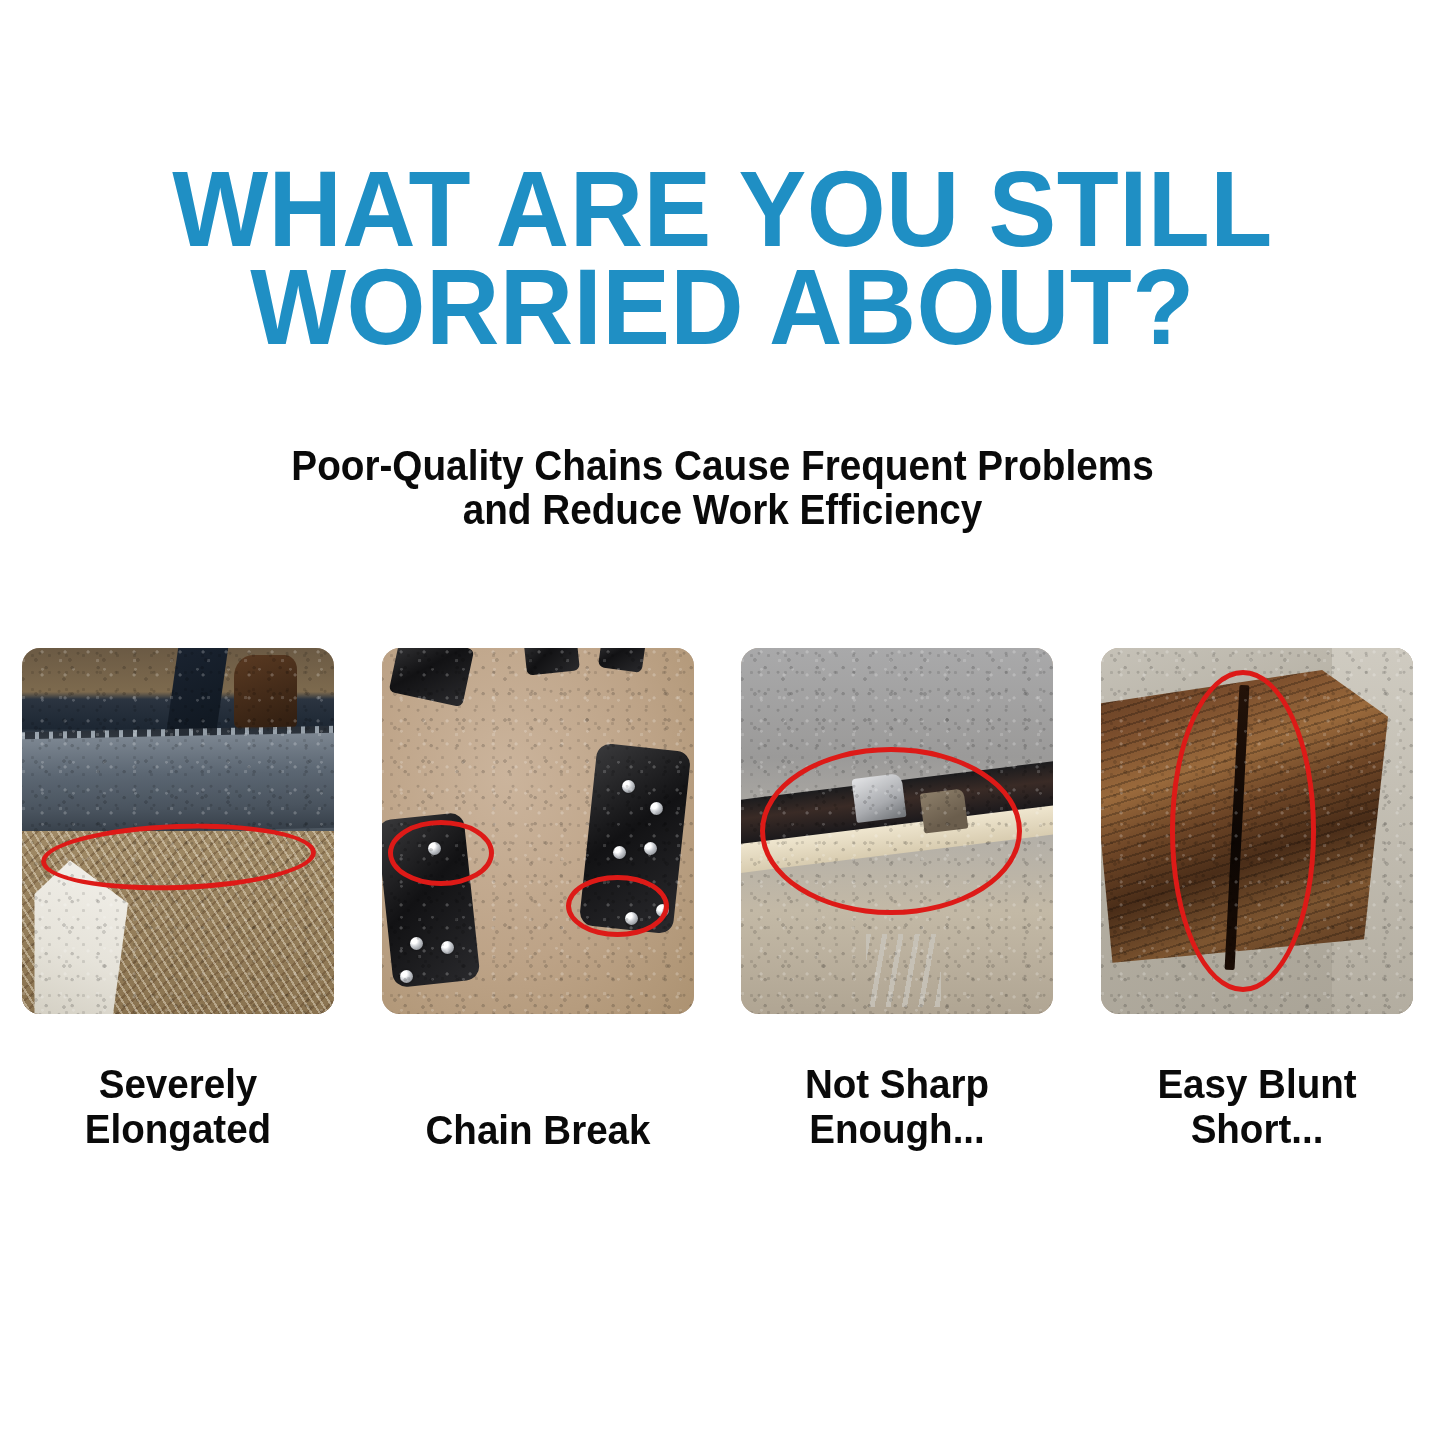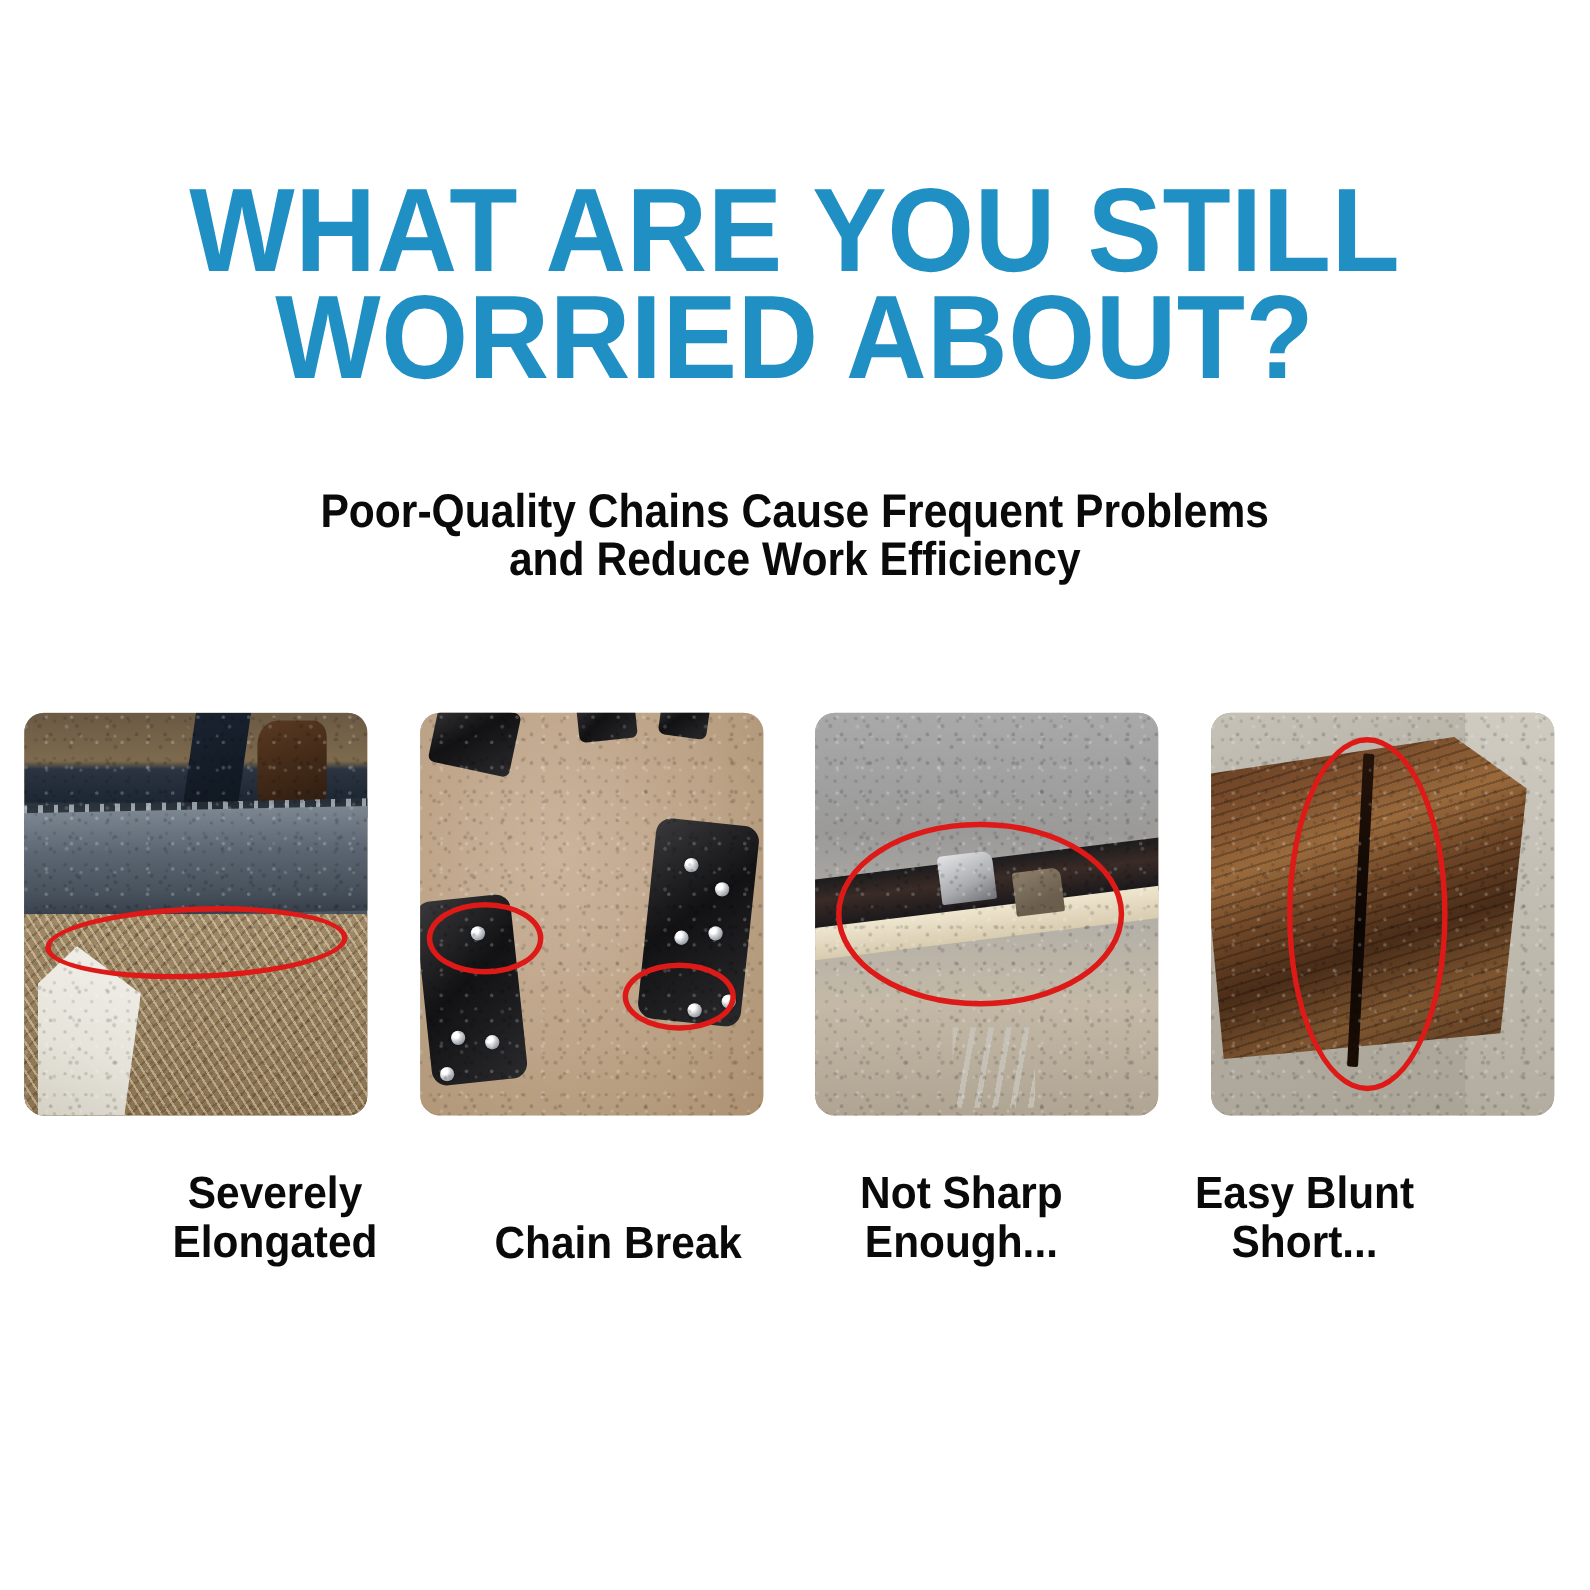--- a/index.html
+++ b/index.html
@@ -255,21 +255,21 @@
     pointer-events: none;
   }
 
   
   .captions {
     position: absolute;
     left: 22px;
     top: 1062px;
     width: 1391px;
     display: flex;
-    justify-content: center;
+    justify-content: space-between;
   }
   .caption {
     width: 312px;
     text-align: center;
     color: #0a0a0a;
     font-family: "Liberation Sans Narrow", "Liberation Sans", "DejaVu Sans", sans-serif;
     font-weight: bold;
     font-size: 41px;
     line-height: 45px;
     white-space: pre-line;

